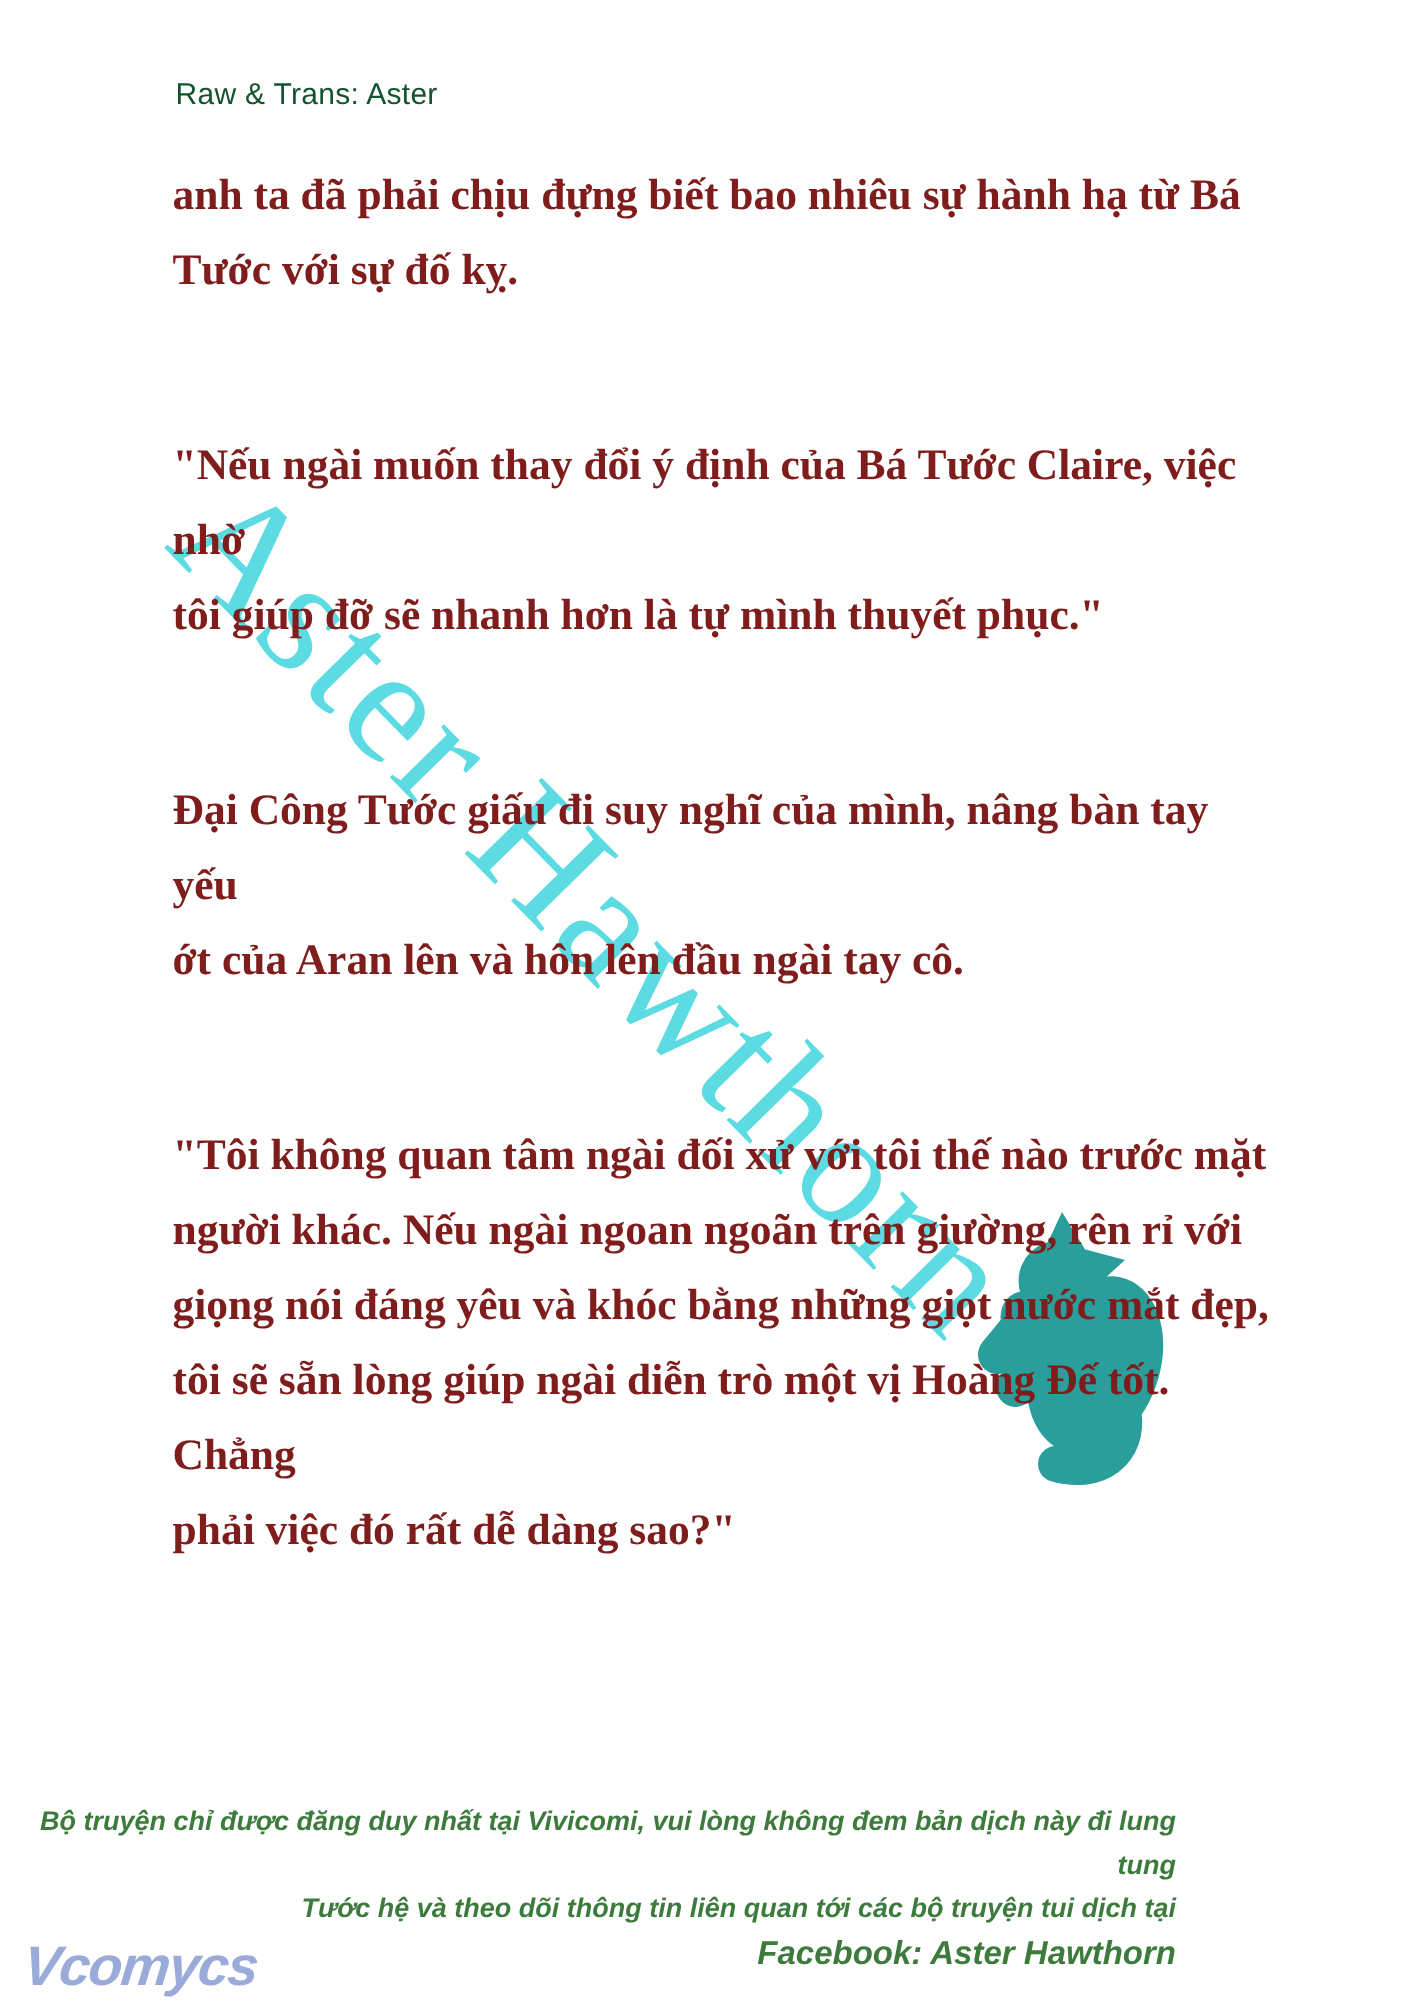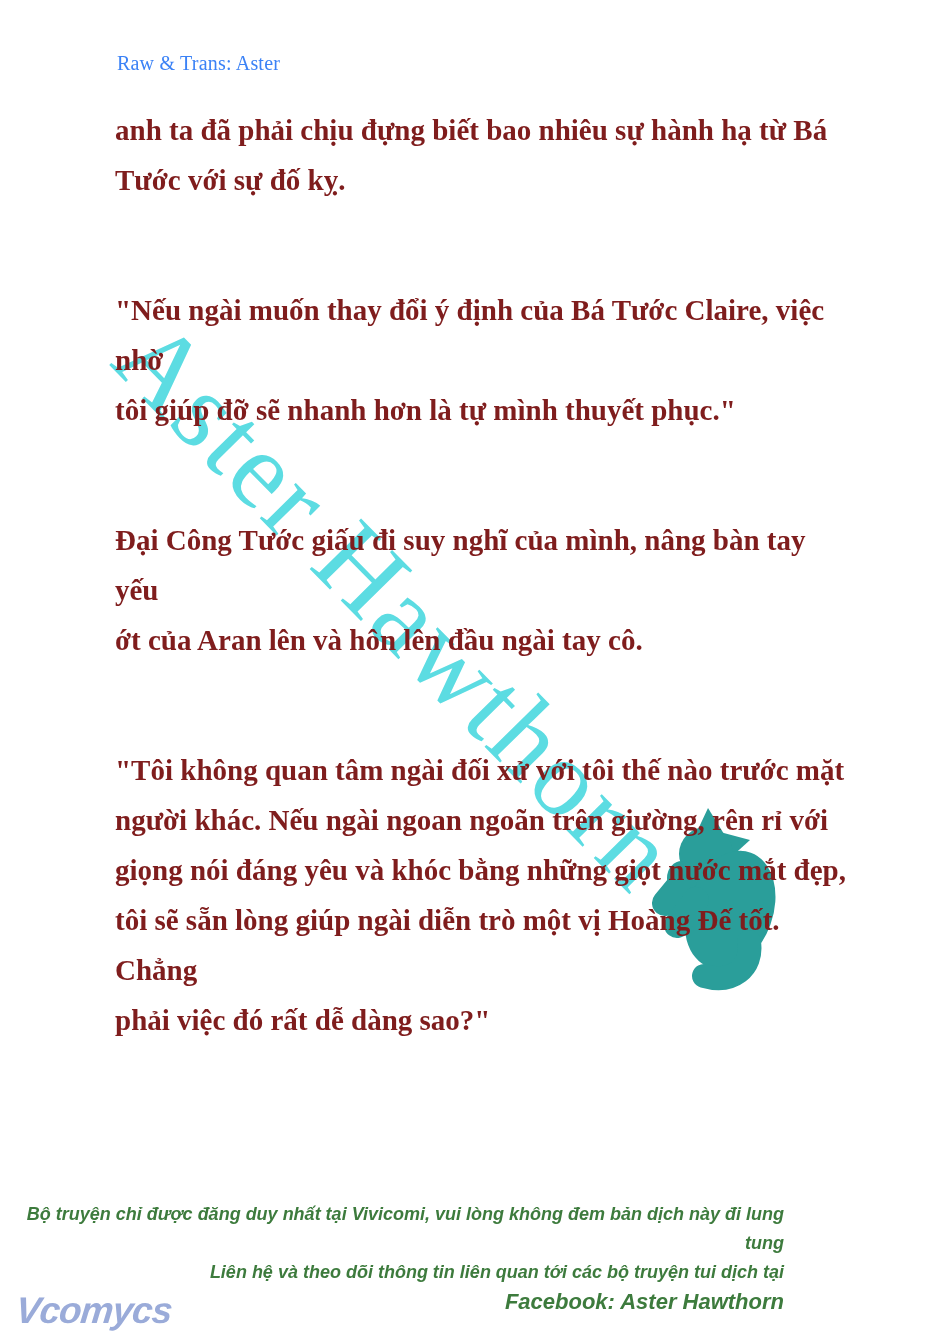--- a/index.html
+++ b/index.html
@@ -5,22 +5,22 @@
   html,body{margin:0;padding:0;background:#ffffff;}
   #page{
     position:relative;
     width:950px;height:1343px;
     background:#ffffff;
     overflow:hidden;
     font-family:"Liberation Serif", serif;
   }
   .header{
     position:absolute;left:117px;top:52px;
-    font-family:Liberation Serif, serif;
-    font-size:20px;color:#3b82f6;letter-spacing:.2px;
+    font-family:Liberation Sans, sans-serif;
+    font-size:20px;color:#14532d;letter-spacing:.2px;
     z-index:3;
   }
   .watermark{
     position:absolute;left:7px;top:530px;
     width:780px;height:150px;
     transform:rotate(45.5deg);
     transform-origin:center center;
     font-family:"Liberation Serif", serif;
     font-size:110px;letter-spacing:3px;
     color:var(--watermark-cyan,#5cdce2);
@@ -100,19 +100,19 @@
 ớt của Aran lên và hôn lên đầu ngài tay cô.</p>
     <p class="para">"Tôi không quan tâm ngài đối xử với tôi thế nào trước mặt
 người khác. Nếu ngài ngoan ngoãn trên giường, rên rỉ với
 giọng nói đáng yêu và khóc bằng những giọt nước mắt đẹp,
 tôi sẽ sẵn lòng giúp ngài diễn trò một vị Hoàng Đế tốt. Chẳng
 phải việc đó rất dễ dàng sao?"</p>
   </div>
 
   <div class="footer">
     <div class="f-line">Bộ truyện chỉ được đăng duy nhất tại Vivicomi, vui lòng không đem bản dịch này đi lung tung</div>
-    <div class="f-line">Liên hệ và theo dõi thông tin liên quan tới các bộ truyện tui dịch tại</div>
+    <div class="f-line">Tước hệ và theo dõi thông tin liên quan tới các bộ truyện tui dịch tại</div>
     <div class="f-line f-line3">Facebook: Aster Hawthorn</div>
   </div>
 
   <div class="logo">Vcomycs</div>
 
 </div>
 
 </body></html>

